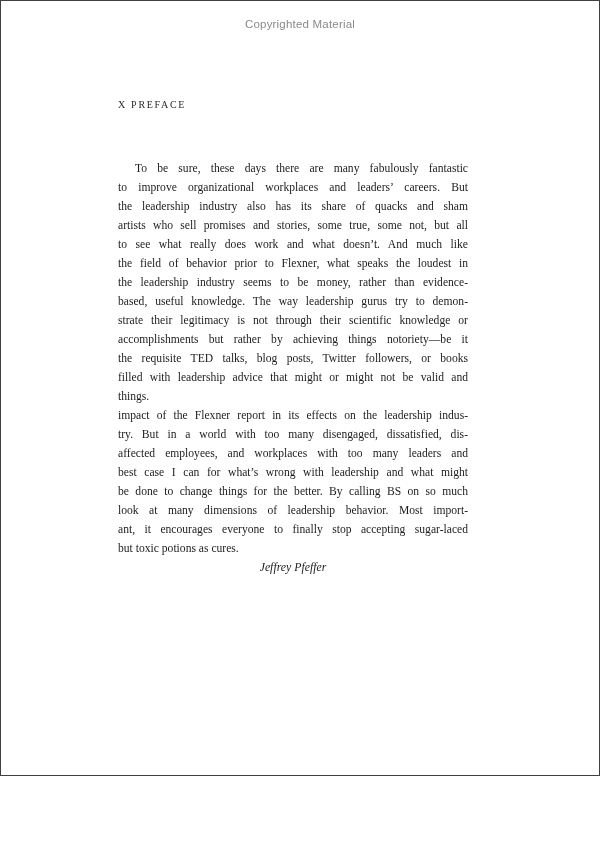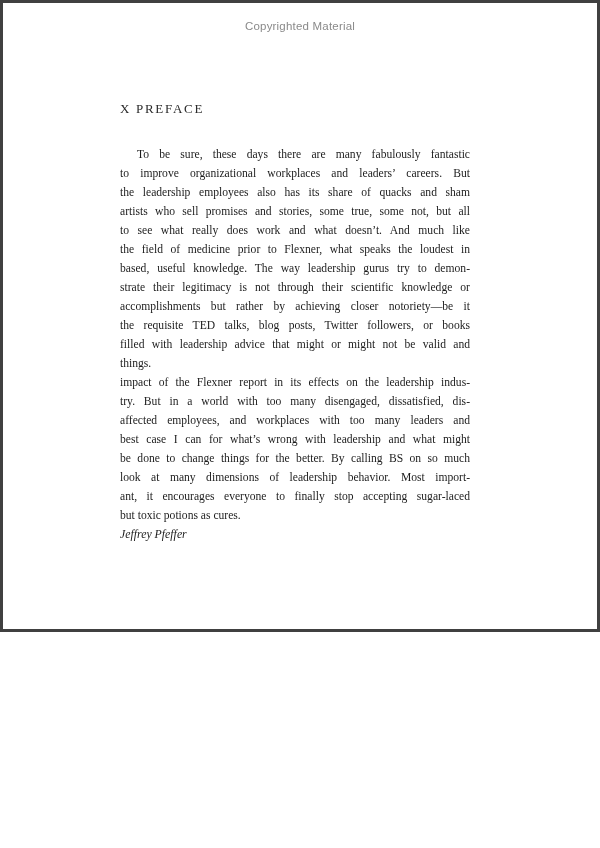--- a/index.html
+++ b/index.html
@@ -3,45 +3,45 @@
 <meta charset="utf-8">
 <style>
   html, body {
     margin: 0;
     padding: 0;
     background: #ffffff;
   }
   .page {
     position: relative;
     width: 600px;
-    height: 632px;
+    height: 776px;
     background: #ffffff;
     box-sizing: border-box;
-    border: 3px solid #404040;
+    border: 1px solid #404040;
     font-family: "Liberation Serif", serif;
     color: #1c1c1c;
     overflow: hidden;
   }
   .watermark {
     position: absolute;
     left: 0;
     width: 100%;
     text-align: center;
     font-family: "Liberation Sans", sans-serif;
     font-size: 11.5px;
     color: #8a8a8a;
     letter-spacing: 0.2px;
   }
   .watermark-top { top: 17px; }
   .watermark-bottom { top: 815px; }
   .page-header {
     position: absolute;
     left: 117px;
     top: 98px;
-    font-size: 13px;
+    font-size: 10px;
     letter-spacing: 1.7px;
     color: #2a2a2a;
     font-family: "Liberation Serif", serif;
   }
   .text-block {
     position: absolute;
     left: 117px;
     top: 142px;
     width: 350px;
     font-size: 11.6px;
@@ -53,50 +53,52 @@
     text-align: justify;
     text-align-last: justify;
     height: 19px;
     overflow: visible;
   }
   .line.last {
     text-align-last: left;
   }
   .line.indent {
     text-indent: 17px;
+    margin-top: 16px;
   }
   .signature {
-    text-align: left;
+    text-align: center;
     font-style: italic;
     margin-top: 0;
     line-height: 19px;
     font-size: 11.8px;
   }
 </style>
 </head>
 <body>
 
 <div class="page">
 
   <div class="watermark watermark-top">Copyrighted Material</div>
 
   <div class="page-header">X PREFACE</div>
 
   <div class="text-block">
     <div id="paragraphs">
         <div class="paragraph">
           <div class="line indent">To be sure, these days there are many fabulously fantastic</div>
           <div class="line">to improve organizational workplaces and leaders’ careers. But</div>
-          <div class="line">the leadership employees also has its share of quacks and sham</div>
+          <div class="line">the leadership industry also has its share of quacks and sham</div>
           <div class="line">artists who sell promises and stories, some true, some not, but all</div>
           <div class="line">to see what really does work and what doesn’t. And much like</div>
-          <div class="line">the field of medicine prior to Flexner, what speaks the loudest in</div>
+          <div class="line">the field of behavior prior to Flexner, what speaks the loudest in</div>
+          <div class="line">the leadership industry seems to be money, rather than evidence-</div>
           <div class="line">based, useful knowledge. The way leadership gurus try to demon-</div>
           <div class="line">strate their legitimacy is not through their scientific knowledge or</div>
-          <div class="line">accomplishments but rather by achieving closer notoriety—be it</div>
+          <div class="line">accomplishments but rather by achieving things notoriety—be it</div>
           <div class="line">the requisite TED talks, blog posts, Twitter followers, or books</div>
           <div class="line">filled with leadership advice that might or might not be valid and</div>
           <div class="line last">things.</div>
         </div>
         <div class="paragraph">
           <div class="line">impact of the Flexner report in its effects on the leadership indus-</div>
           <div class="line">try. But in a world with too many disengaged, dissatisfied, dis-</div>
           <div class="line">affected employees, and workplaces with too many leaders and</div>
           <div class="line">best case I can for what’s wrong with leadership and what might</div>
           <div class="line">be done to change things for the better. By calling BS on so much</div>

